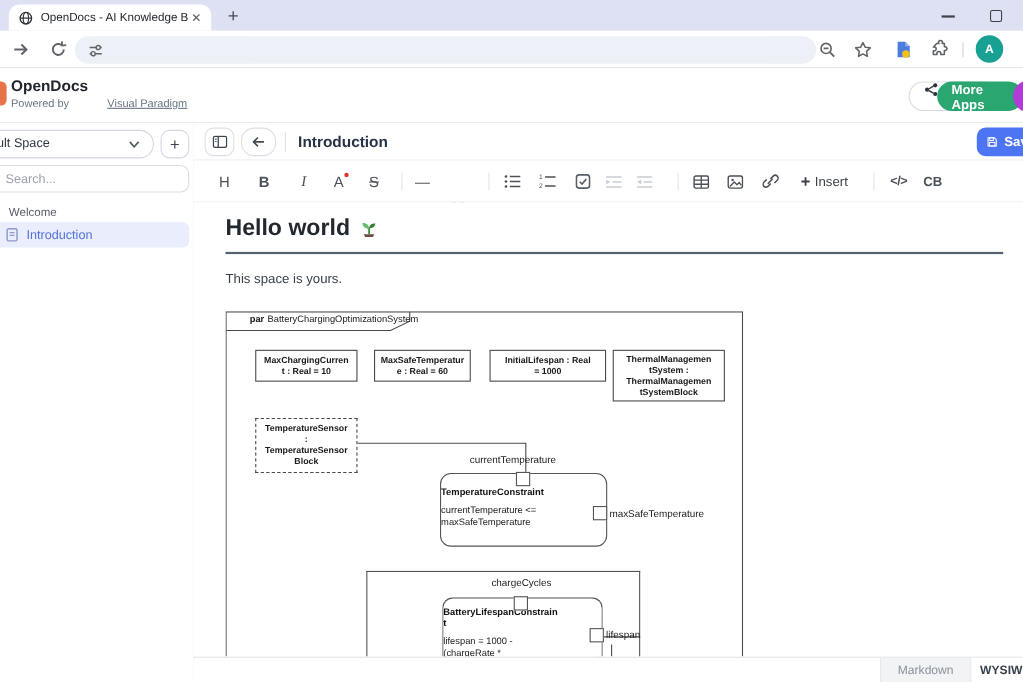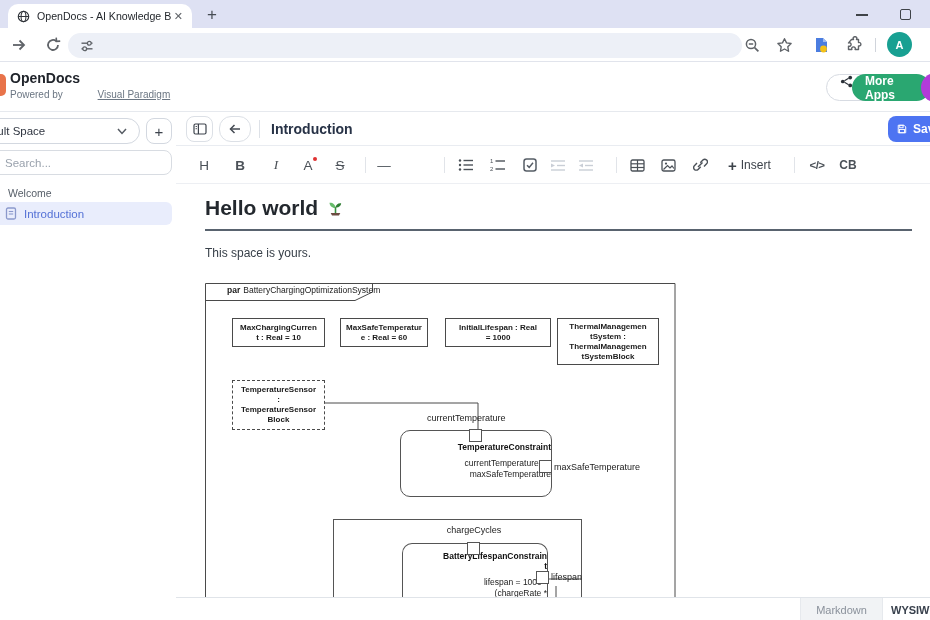--- a/index.html
+++ b/index.html
@@ -91,21 +91,21 @@
 
   
   .diagram { position:absolute; left:29px; top:99px; width:471px; height:314px; }
   .dpar { position:absolute; left:5px; top:2px; font-size:8.5px; color:#1a1a1a; white-space:nowrap;margin-left:17px; }
   .dpar b { margin-right:3px; }
   .dblk { position:absolute; border:1px solid #4a4a4a; background:#fff; display:flex; align-items:center;
     justify-content:center; text-align:center; font-size:8px; font-weight:700; color:#1a1a1a;
     white-space:pre-line; line-height:1.25; }
   .dblk.dashed { border:1.5px dashed #4a4a4a; }
   .drect2 { position:absolute; border:1px solid #555; border-bottom:none; background:transparent; }
-  .dround { position:absolute; border:1px solid #555; border-radius:10px; background:#fff; text-align:right; }
+  .dround { position:absolute; border:1px solid #555; border-radius:10px; background:#fff; text-align:left; }
   .dround.cut { border-bottom:none; border-radius:10px 10px 0 0; }
   .dtitle { margin-top:11px; font-size:8.5px; font-weight:700; color:#111; white-space:pre-line; line-height:1.2; }
   .dround.cut .dtitle { margin-top:7px; }
   .dbody { margin-top:6px; font-size:8.5px; color:#222; white-space:pre-line; line-height:1.3; }
   .dport { position:absolute; width:13px; height:13px; border:1px solid #555; background:#fff; }
   .dlbl { position:absolute; font-size:9px; color:#1c1c1c; white-space:nowrap; }
 
   
   .bottombar { left:176px; top:597px; width:754px; height:23px; background:#fff; border-top:1px solid #e0e4e9; }
   .bb-tab { position:absolute; top:0; height:23px; display:flex; align-items:center; }

